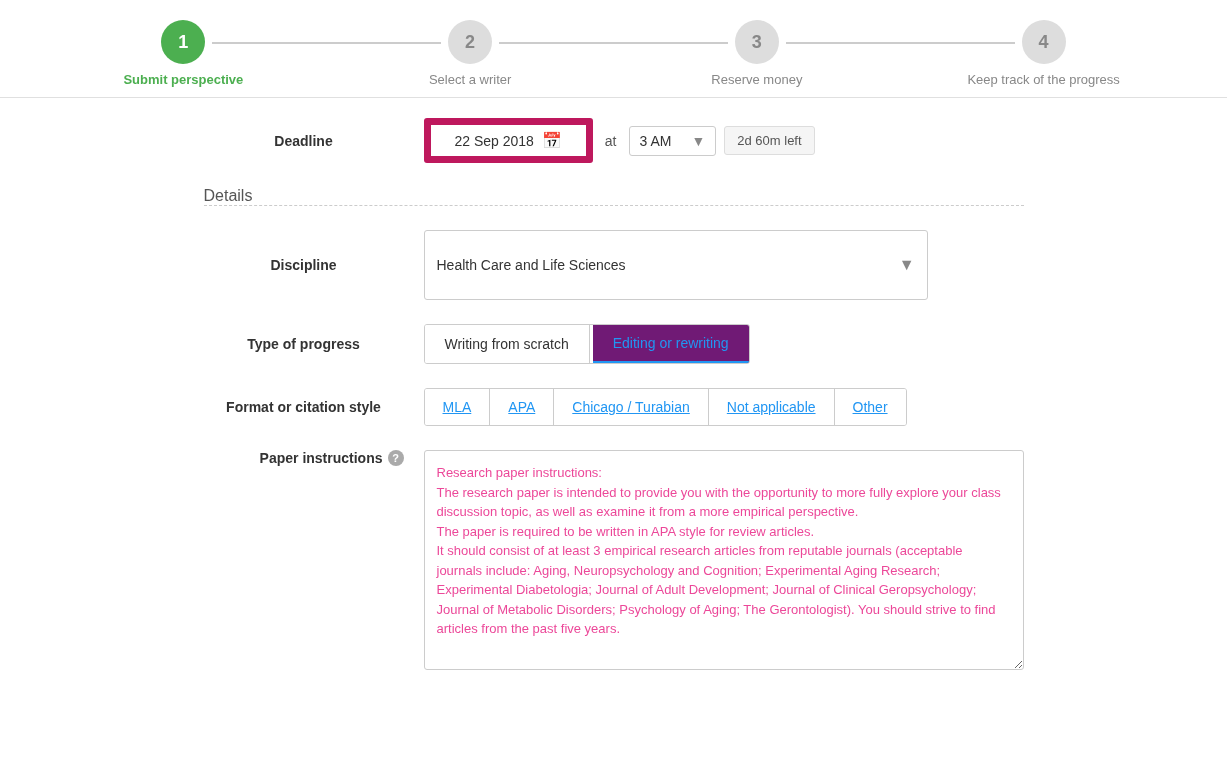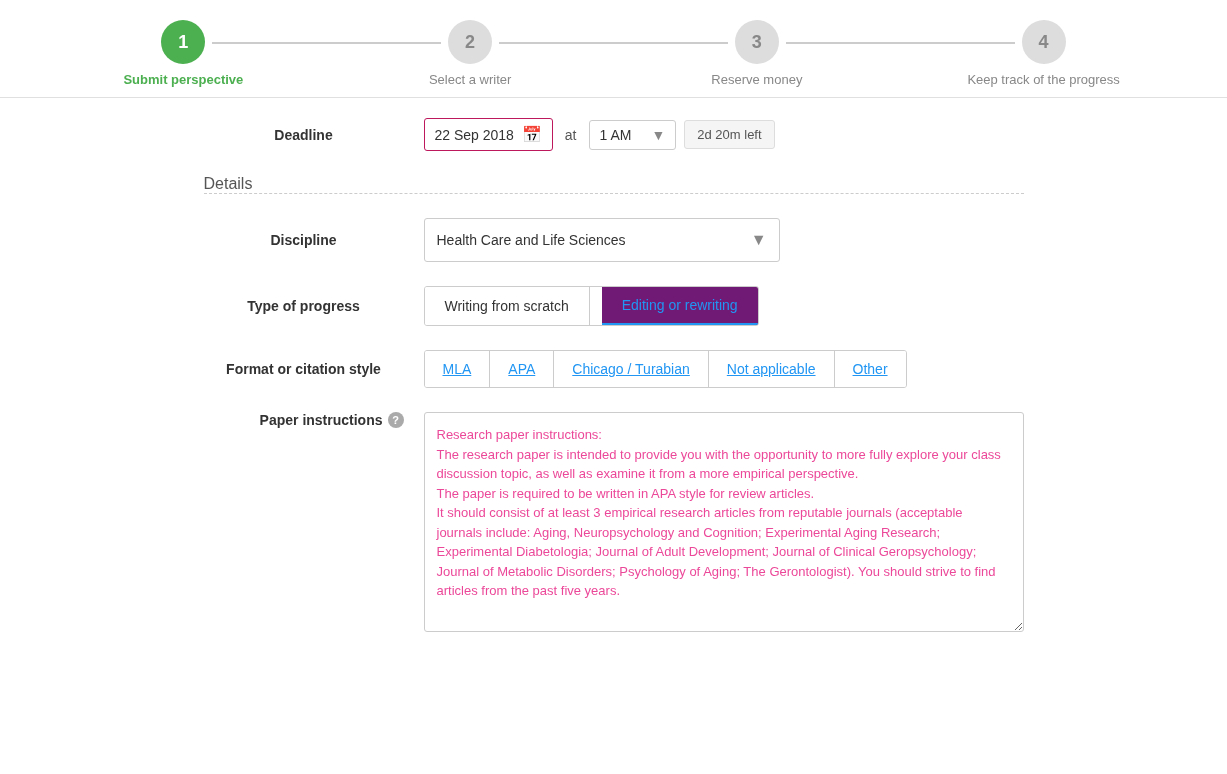--- a/index.html
+++ b/index.html
@@ -86,23 +86,23 @@
     }
     .form-value {
       display: flex;
       align-items: center;
       gap: 8px;
     }
 
     .deadline-input {
       display: flex;
       align-items: center;
-      border: 1px solid #be185d;
-      border-radius: 3px;
-      padding: 6px 10px;
+      border: 7px solid #be185d;
+      border-radius: 3px;
+      padding: 6px 24px;
       background: #fff;
       gap: 8px;
       font-size: 14px;
     }
     .calendar-icon {
       color: #888;
       font-size: 16px;
     }
     .at-text {
       color: #555;
@@ -141,35 +141,35 @@
       border-top: 1px dashed #ccc;
       margin-bottom: 24px;
     }
 
     
     .discipline-select {
       display: flex;
       align-items: center;
       border: 1px solid #ccc;
       border-radius: 3px;
-      padding: 12px 12px;
-      background: #fff;
-      width: 356px;
+      padding: 25px 12px;
+      background: #fff;
+      width: 504px;
       justify-content: space-between;
       cursor: pointer;
     }
     .discipline-select .chevron {
       color: #888;
       font-size: 16px;
     }
 
     
     .service-buttons {
       display: flex;
-      gap: 12px;
+      gap: 3px;
       border: 1px solid #ccc;
       border-radius: 3px;
       overflow: hidden;
     }
     .service-btn {
       padding: 10px 20px;
       font-size: 14px;
       border: none;
       background: #fff;
       cursor: pointer;
@@ -273,24 +273,24 @@
 
   <div class="form-row">
     <div class="form-label">Deadline</div>
     <div class="form-value">
       <div class="deadline-input">
         <span>22 Sep 2018</span>
         <span class="calendar-icon">📅</span>
       </div>
       <span class="at-text">at</span>
       <div class="time-select">
-        <span>1 AM</span>
+        <span>3 AM</span>
         <span class="chevron">▼</span>
       </div>
-      <div class="time-remaining">2d 20m left</div>
+      <div class="time-remaining">2d 60m left</div>
     </div>
   </div>
 
   <div>
     <div class="details-heading">Details</div>
     <hr class="details-divider">
   </div>
 
   <div class="form-row">
     <div class="form-label">Discipline</div>

